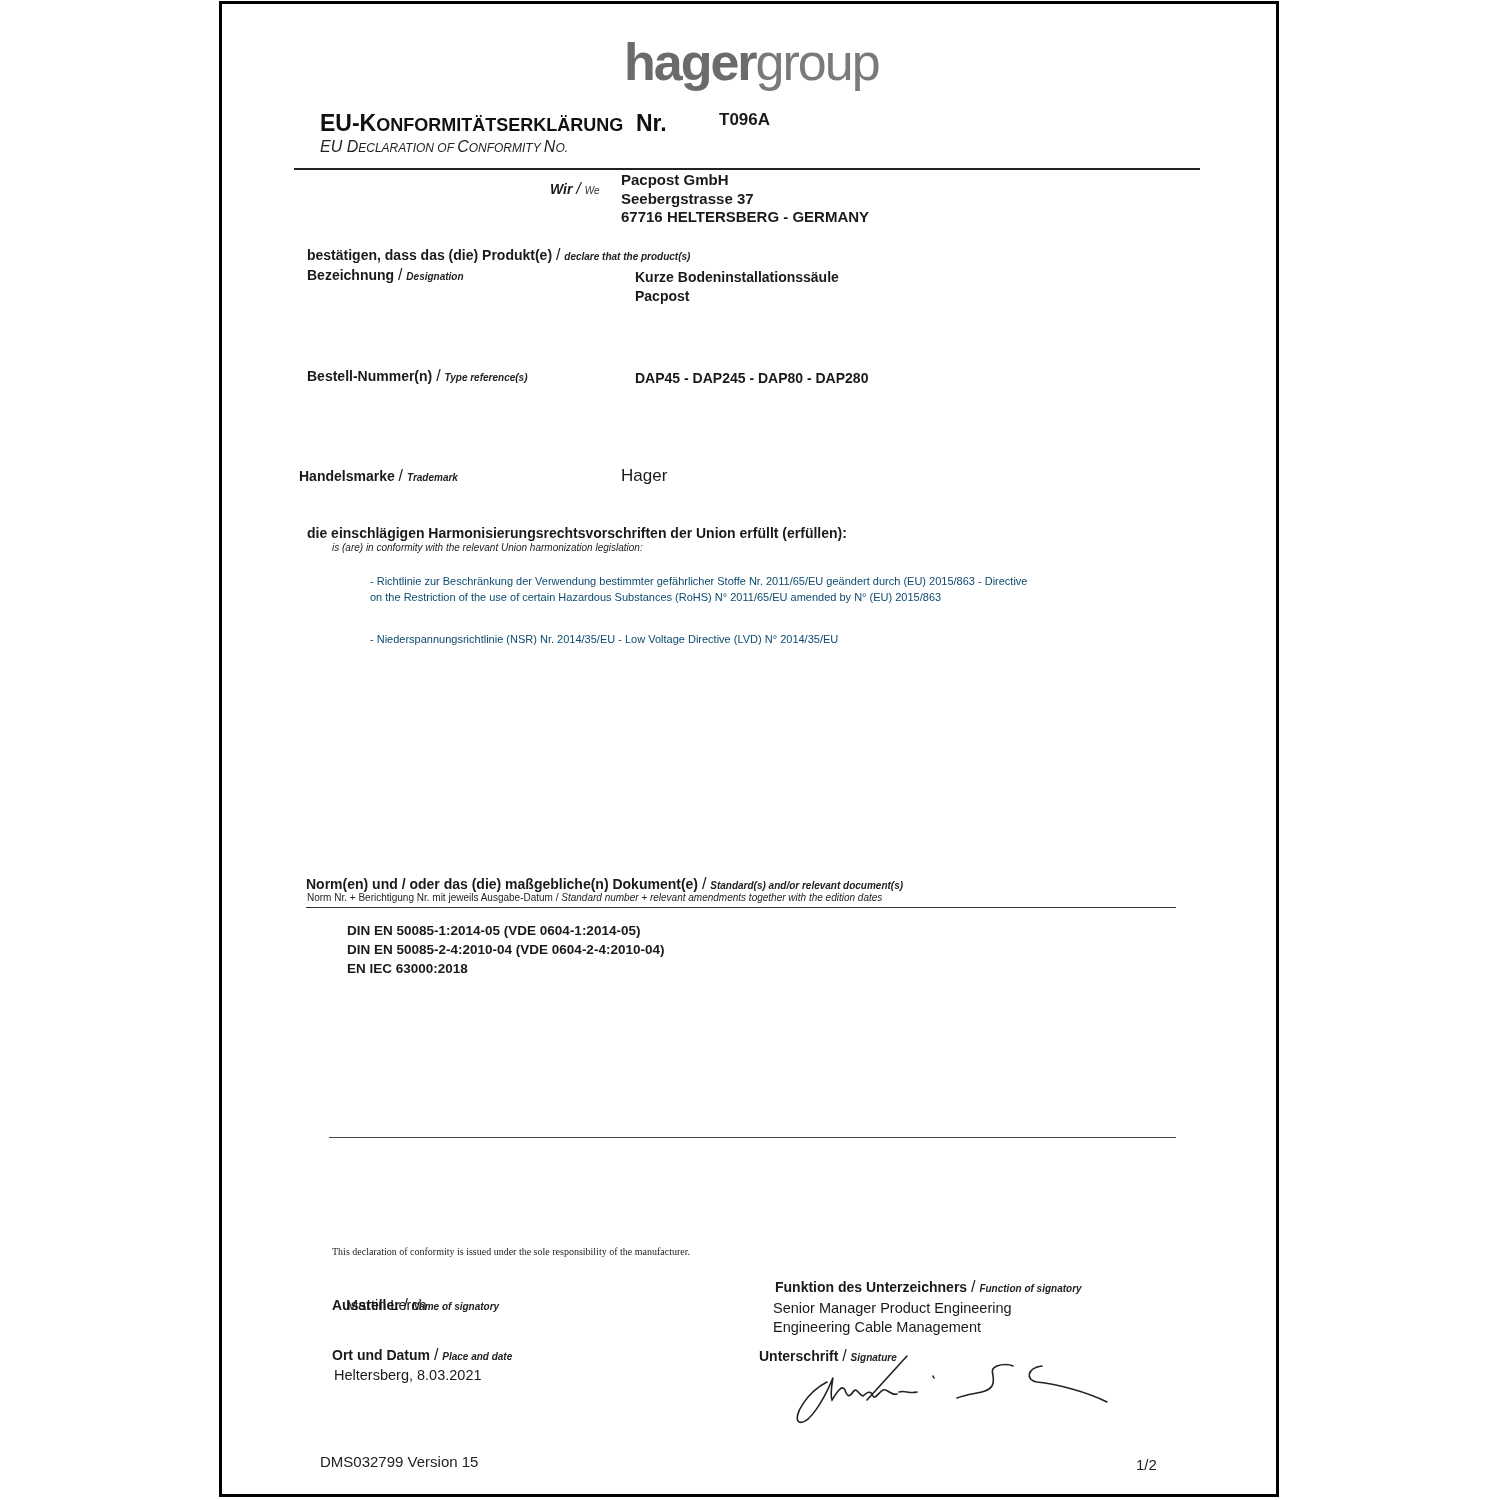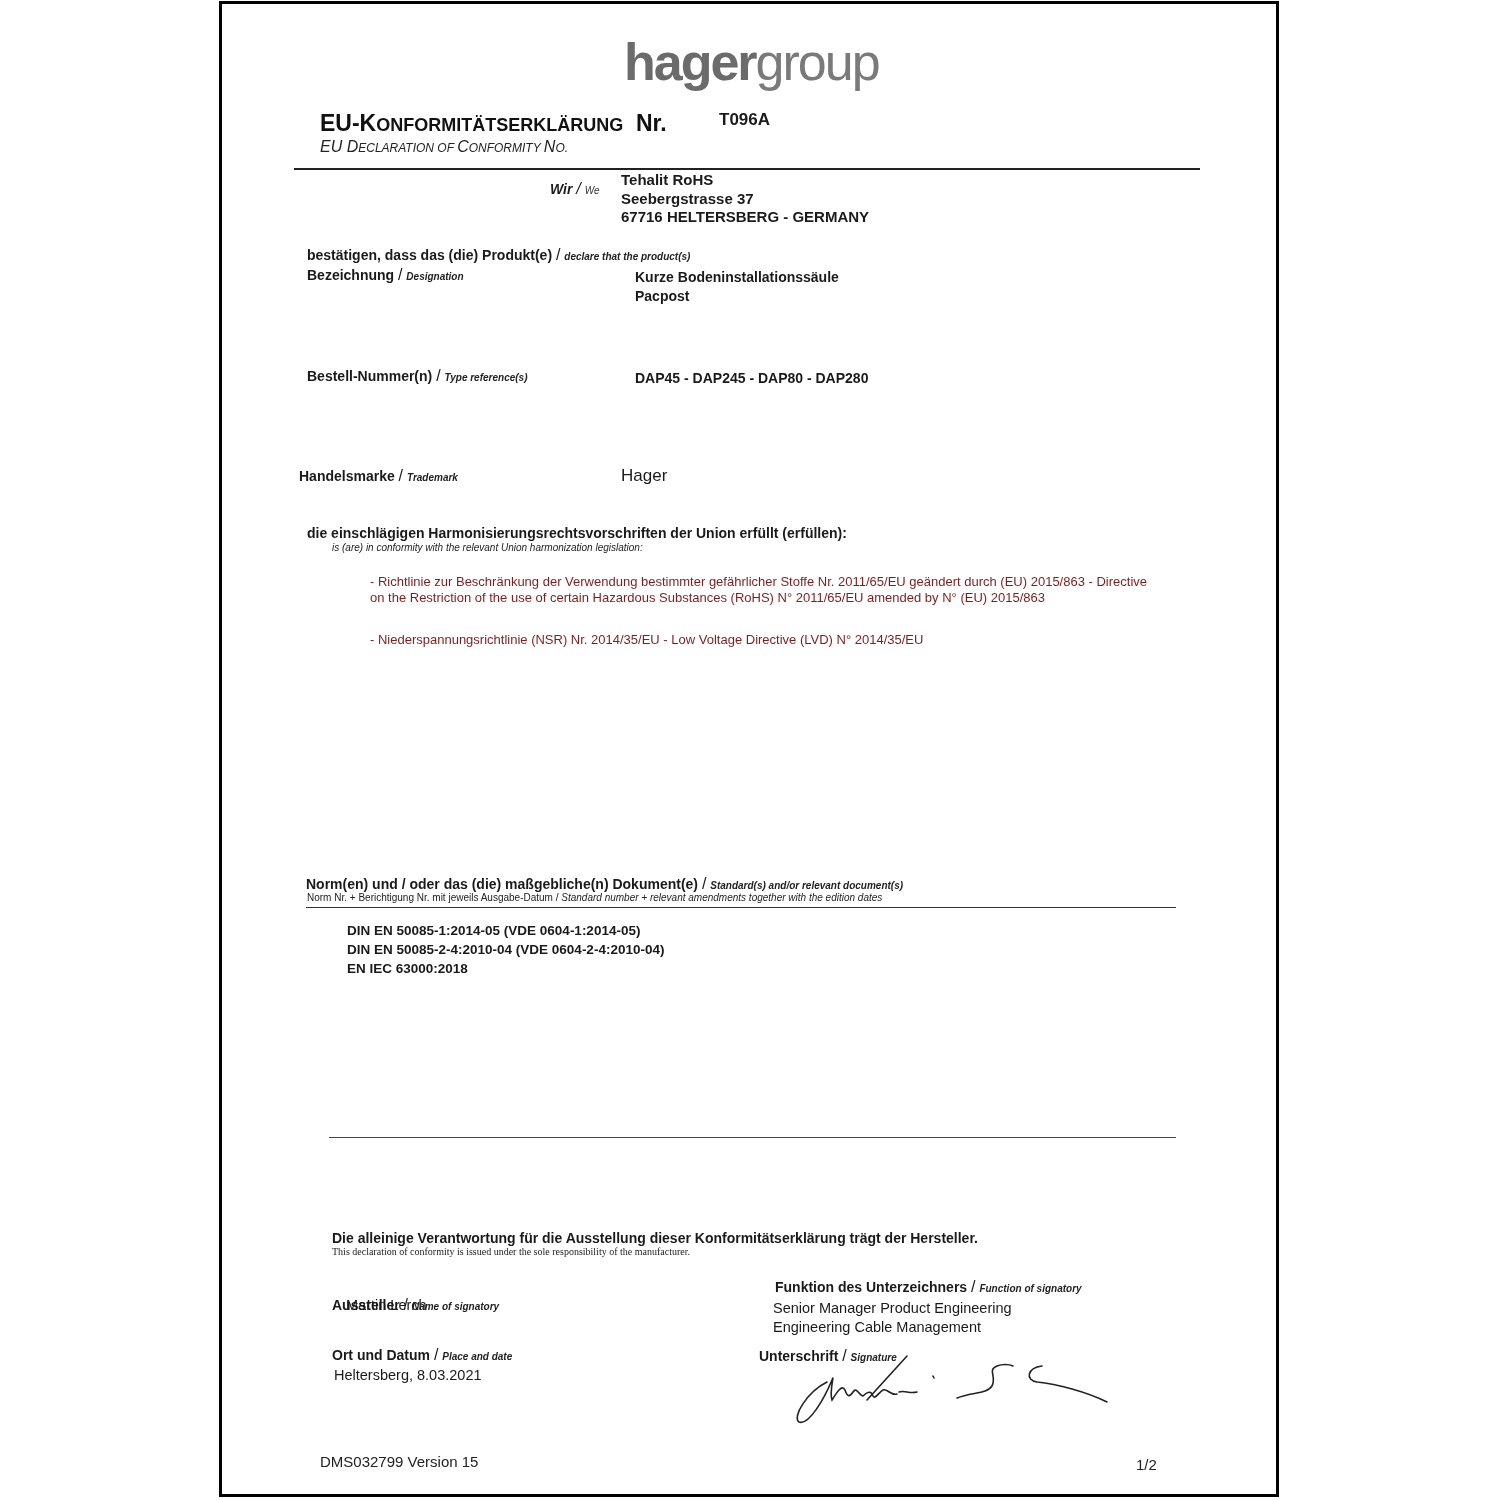--- a/index.html
+++ b/index.html
@@ -16,21 +16,21 @@
   .subtitle .sc { font-size:12px; }
   .hr-top { left:72px; top:164px; width:906px; height:0; border-top:2px solid #222; }
   .we-label { left:328px; top:176px; font-size:14px; font-weight:bold; font-style:italic; }
   .small-it { font-size:10px; font-style:italic; font-weight:normal; color:#333; }
   .slash { font-weight:normal; font-size:16px; }
   .addr { left:399px; top:167px; font-size:15px; font-weight:bold; line-height:18.5px; }
   .lbl { font-size:14px; font-weight:bold; color:#1a1a1a; }
   .val-b { font-size:14px; font-weight:bold; }
   .val-n { font-size:17px; }
   .hint { font-size:10px; font-style:italic; color:#222; }
-  .leg { font-size:13px; line-height:15.5px; color:#7f1d1d; }
+  .leg { font-size:11px; line-height:15.5px; color:#0c4a6e; }
   .hr-norm { left:84px; top:903px; width:870px; height:0; border-top:1px solid #333; }
   .hr-mid { left:107px; top:1133px; width:847px; height:0; border-top:1px solid #444; }
   .stds { left:125px; top:917px; font-size:13.5px; font-weight:bold; line-height:19px; }
   .resp { left:110px; top:1226px; font-size:14px; font-weight:bold; }
   .resp-en { left:110px; top:1242px; font-size:10px; color:#222;font-family:Liberation Serif, serif; }
   .norm-sub { left:85px; top:888px; font-size:10px; color:#222; }
   .footer { font-size:15px; color:#222; }
 </style>
 </head>
 <body>
@@ -39,21 +39,21 @@
 
   <div class="abs title"><span>EU-K</span><span class="sc">ONFORMITÄTSERKLÄRUNG</span>&nbsp;&nbsp;<span>Nr.</span></div>
 
   <div class="abs logo"><span class="b">hager</span><span class="l">group</span></div>
   <div class="abs title-nr">T096A</div>
   <div class="abs subtitle"><span>EU D</span><span class="sc">ECLARATION OF </span><span>C</span><span class="sc">ONFORMITY </span><span>N</span><span class="sc">O.</span></div>
   <div class="abs hr-top"></div>
 
   <div class="abs we-label"><span>Wir</span> <span class="slash">/</span> <span class="small-it">We</span></div>
   <div class="abs addr">
-    <div>Tehalit RoHS</div>
+    <div>Pacpost GmbH</div>
     <div>Seebergstrasse 37</div>
     <div>67716 HELTERSBERG - GERMANY</div>
   </div>
 
   <div class="abs lbl" style="left:85px; top:242px;"><span>bestätigen, dass das (die) Produkt(e)</span> <span class="slash">/</span> <span class="hint">declare that the product(s)</span></div>
   <div class="abs lbl" style="left:85px; top:262px;"><span>Bezeichnung</span> <span class="slash">/</span> <span class="hint">Designation</span></div>
   <div class="abs val-b" style="left:413px; top:264px; line-height:19px;">
     <div>Kurze Bodeninstallationssäule</div>
     <div>Pacpost</div>
   </div>
@@ -79,21 +79,20 @@
   <div class="abs norm-sub"><span>Norm Nr. + Berichtigung Nr. mit jeweils Ausgabe-Datum /</span> <span style="font-style:italic;">Standard number + relevant amendments together with the edition dates</span></div>
   <div class="abs hr-norm"></div>
   <div class="abs stds">
     <div>DIN EN 50085-1:2014-05 (VDE 0604-1:2014-05)</div>
     <div>DIN EN 50085-2-4:2010-04 (VDE 0604-2-4:2010-04)</div>
     <div>EN IEC 63000:2018</div>
   </div>
 
   <div class="abs hr-mid"></div>
 
-  <div class="abs resp">Die alleinige Verantwortung für die Ausstellung dieser Konformitätserklärung trägt der Hersteller.</div>
   <div class="abs resp-en">This declaration of conformity is issued under the sole responsibility of the manufacturer.</div>
 
   <div class="abs lbl" style="left:110px; top:1272px;margin-top:20px;"><span>Aussteller</span> <span class="slash">/</span> <span class="hint">Name of signatory</span></div>
   <div class="abs" style="left:124px; top:1293px; font-size:14.5px;">Martin Lerch</div>
 
   <div class="abs lbl" style="left:537px; top:1274px;margin-left:16px;"><span>Funktion des Unterzeichners</span> <span class="slash">/</span> <span class="hint">Function of signatory</span></div>
   <div class="abs" style="left:551px; top:1295px; font-size:14.5px; line-height:19px;">
     <div>Senior Manager Product Engineering</div>
     <div>Engineering Cable Management</div>
   </div>

